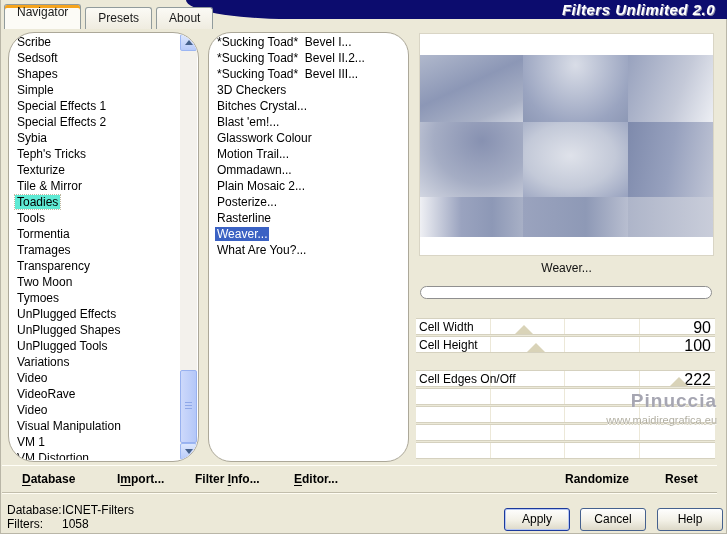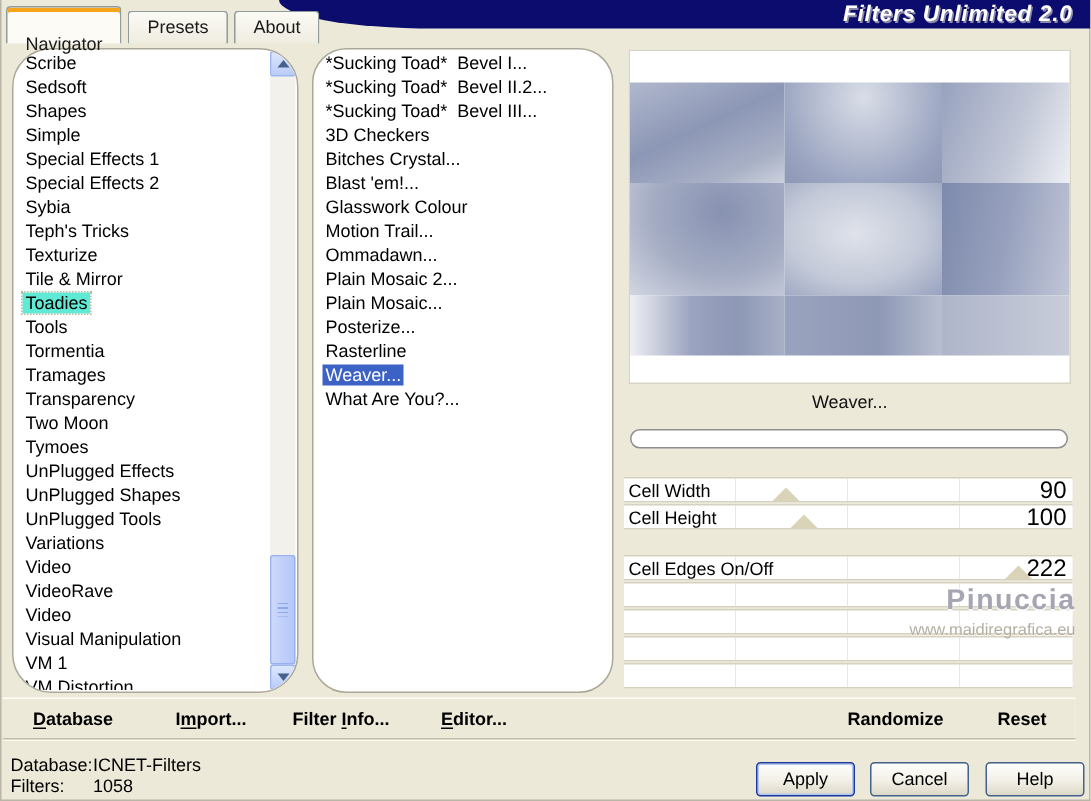--- a/index.html
+++ b/index.html
@@ -11,21 +11,21 @@
   .titlebar{position:absolute;left:186px;top:0;width:541px;height:19px;background:#0c0c6e;
             border-bottom-left-radius:120px 22px;text-align:right;}
   .title-text{display:inline-block;margin-right:12px;color:#fff;font-size:15px;line-height:19px;
               font-weight:bold;font-style:italic;letter-spacing:.5px;
               text-shadow:1px 1px 0 #8a8aa8;}
 
   
   .tabs{position:absolute;left:4px;top:4px;display:flex;align-items:flex-end;gap:4px;z-index:5;}
   .tab{position:relative;border:1px solid #919b9c;border-bottom:none;border-radius:3px 3px 0 0;
        background:linear-gradient(#fbfaf5,#efece0);padding:3px 12px 4px;font-size:12px;color:#1a1a1a;height:22px;}
-  .tab.active{background:#fcfbf6;height:25px;padding-top:17px;
+  .tab.active{background:#fcfbf6;height:25px;padding-top:0;
        box-shadow:inset 0 3px 0 #f6a41c;}
 
   
   .listbox{position:absolute;background:#fff;border:1px solid #aca899;overflow:hidden;}
   #cat-box{left:8px;top:32px;width:191px;height:430px;border-radius:26px;}
   #filter-box{left:208px;top:32px;width:201px;height:430px;border-radius:23px;}
   .list-inner{position:absolute;left:2px;top:1px;right:18px;bottom:1px;overflow:hidden;}
   #filter-box .list-inner{right:2px;}
   .list-item{height:16px;line-height:16px;font-size:12px;color:#000;padding-left:4px;white-space:pre;}
   .li-label{white-space:pre;padding:0 2px;}
@@ -160,21 +160,20 @@
         <div class="list-item"><span class="li-label">*Sucking Toad*  Bevel I...</span></div>
         <div class="list-item"><span class="li-label">*Sucking Toad*  Bevel II.2...</span></div>
         <div class="list-item"><span class="li-label">*Sucking Toad*  Bevel III...</span></div>
         <div class="list-item"><span class="li-label">3D Checkers</span></div>
         <div class="list-item"><span class="li-label">Bitches Crystal...</span></div>
         <div class="list-item"><span class="li-label">Blast 'em!...</span></div>
         <div class="list-item"><span class="li-label">Glasswork Colour</span></div>
         <div class="list-item"><span class="li-label">Motion Trail...</span></div>
         <div class="list-item"><span class="li-label">Ommadawn...</span></div>
         <div class="list-item"><span class="li-label">Plain Mosaic 2...</span></div>
-        <div class="list-item"><span class="li-label">Plain Mosaic...</span></div>
         <div class="list-item"><span class="li-label">Posterize...</span></div>
         <div class="list-item"><span class="li-label">Rasterline</span></div>
         <div class="list-item"><span class="li-label sel-blue">Weaver...</span></div>
         <div class="list-item"><span class="li-label">What Are You?...</span></div>
       </div>
   </div>
 
   <div class="rpanel">
     <div class="preview-box">
       <div class="pattern">

